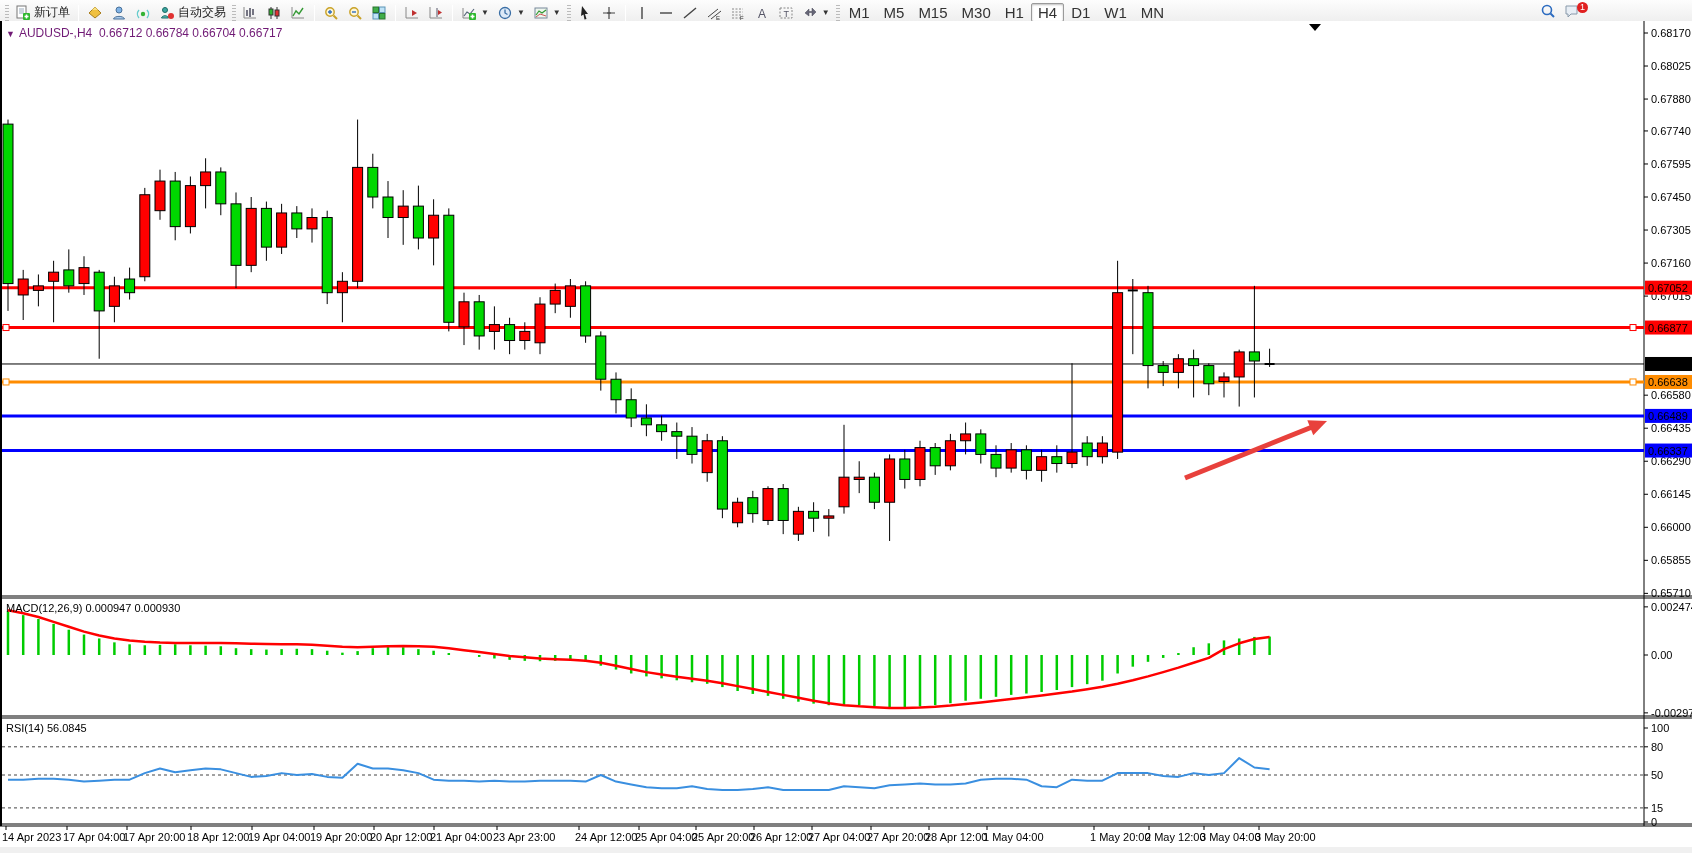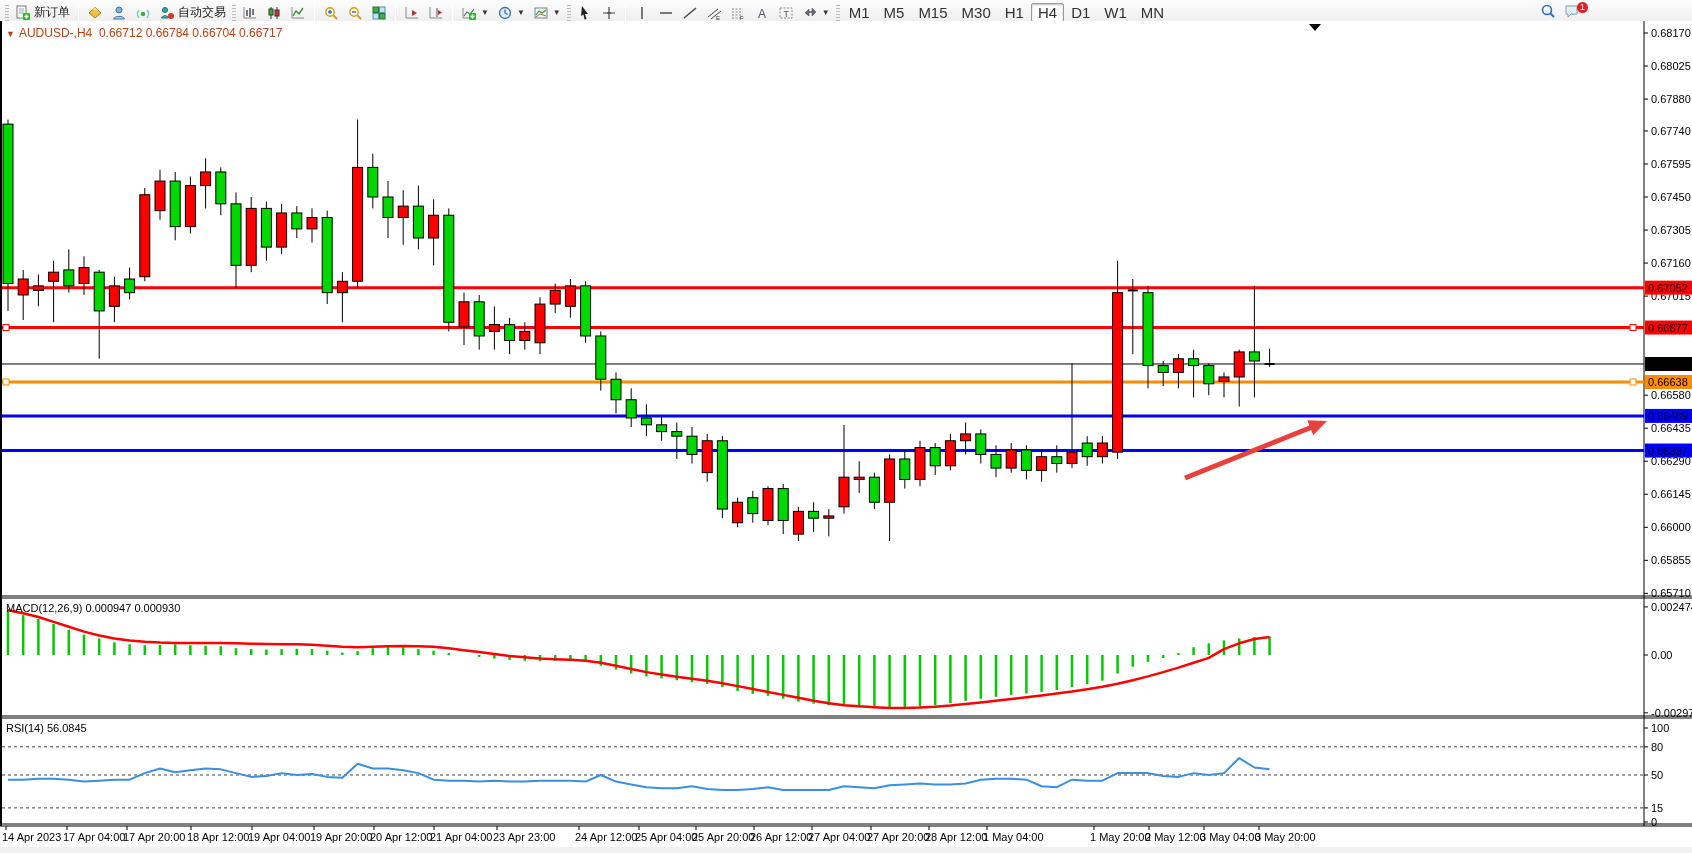--- a/index.html
+++ b/index.html
@@ -25,21 +25,21 @@
   #tb-right { position:absolute; right:108px; top:0; height:21px; display:flex; align-items:center; }
   .badge { position:absolute; top:0px; right:-5px; min-width:11px; height:11px;
     background:#e02020; color:#fff; border-radius:6px; font-size:9px; line-height:11px;
     text-align:center; padding:0 2px; }
 
   
   #chartwin { position:absolute; left:0; top:21px; width:1692px; height:826px; background:#fff; }
   #chartwin svg text { font-family:"Liberation Sans", sans-serif; }
   .axlabel { font-size:11px; fill:#000; }
   .paneLabel { font-size:11px; fill:#000; }
-  #title-row { position:absolute; left:6px; top:5px; font-size:12px; color:#c2410c; z-index:5; }
+  #title-row { position:absolute; left:6px; top:5px; font-size:12px; color:#701a75; z-index:5; }
   #title-row .tri { font-size:9px; margin-right:4px; }
 </style>
 </head>
 <body>
 
 <div id="toolbar">
   <span class="tb-handle"></span>
   <span class="tb-btn">
     <span>
         <svg width="16" height="16" viewBox="0 0 16 16">

